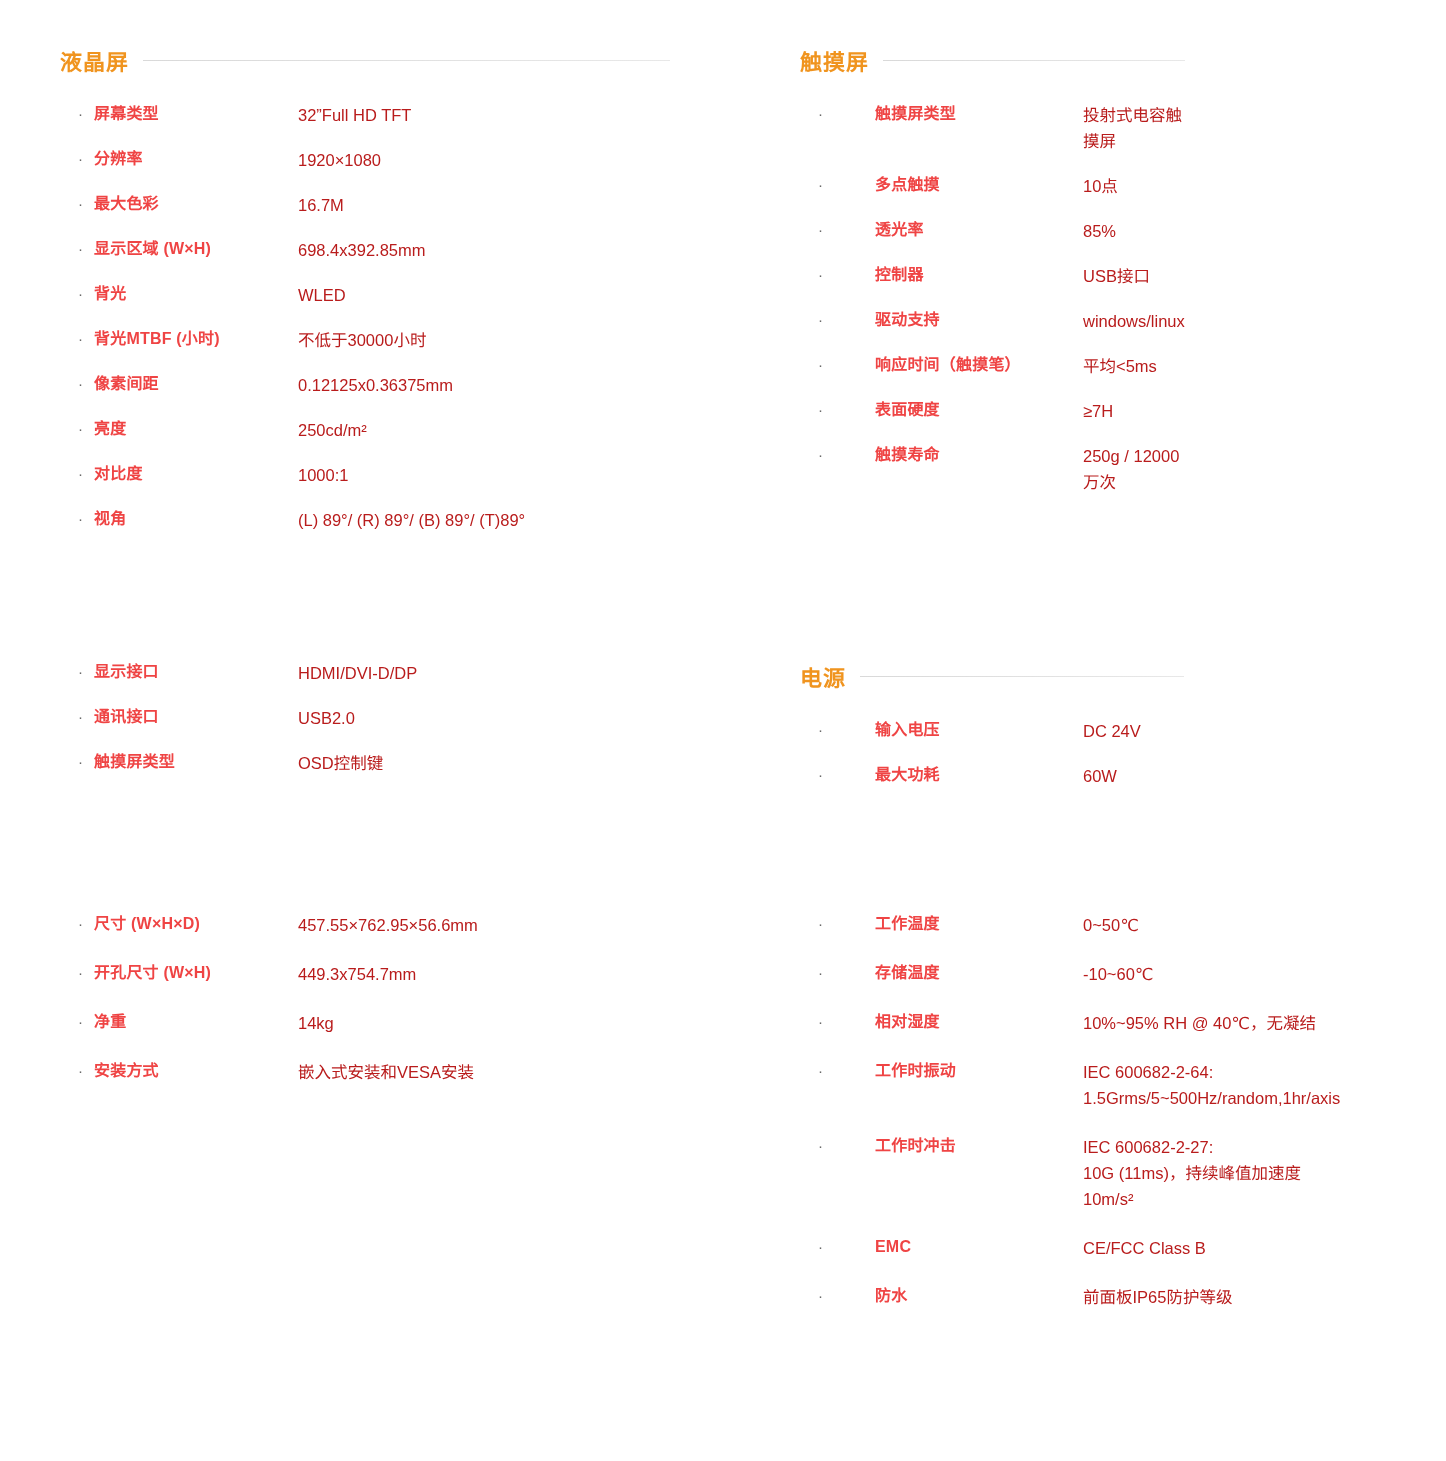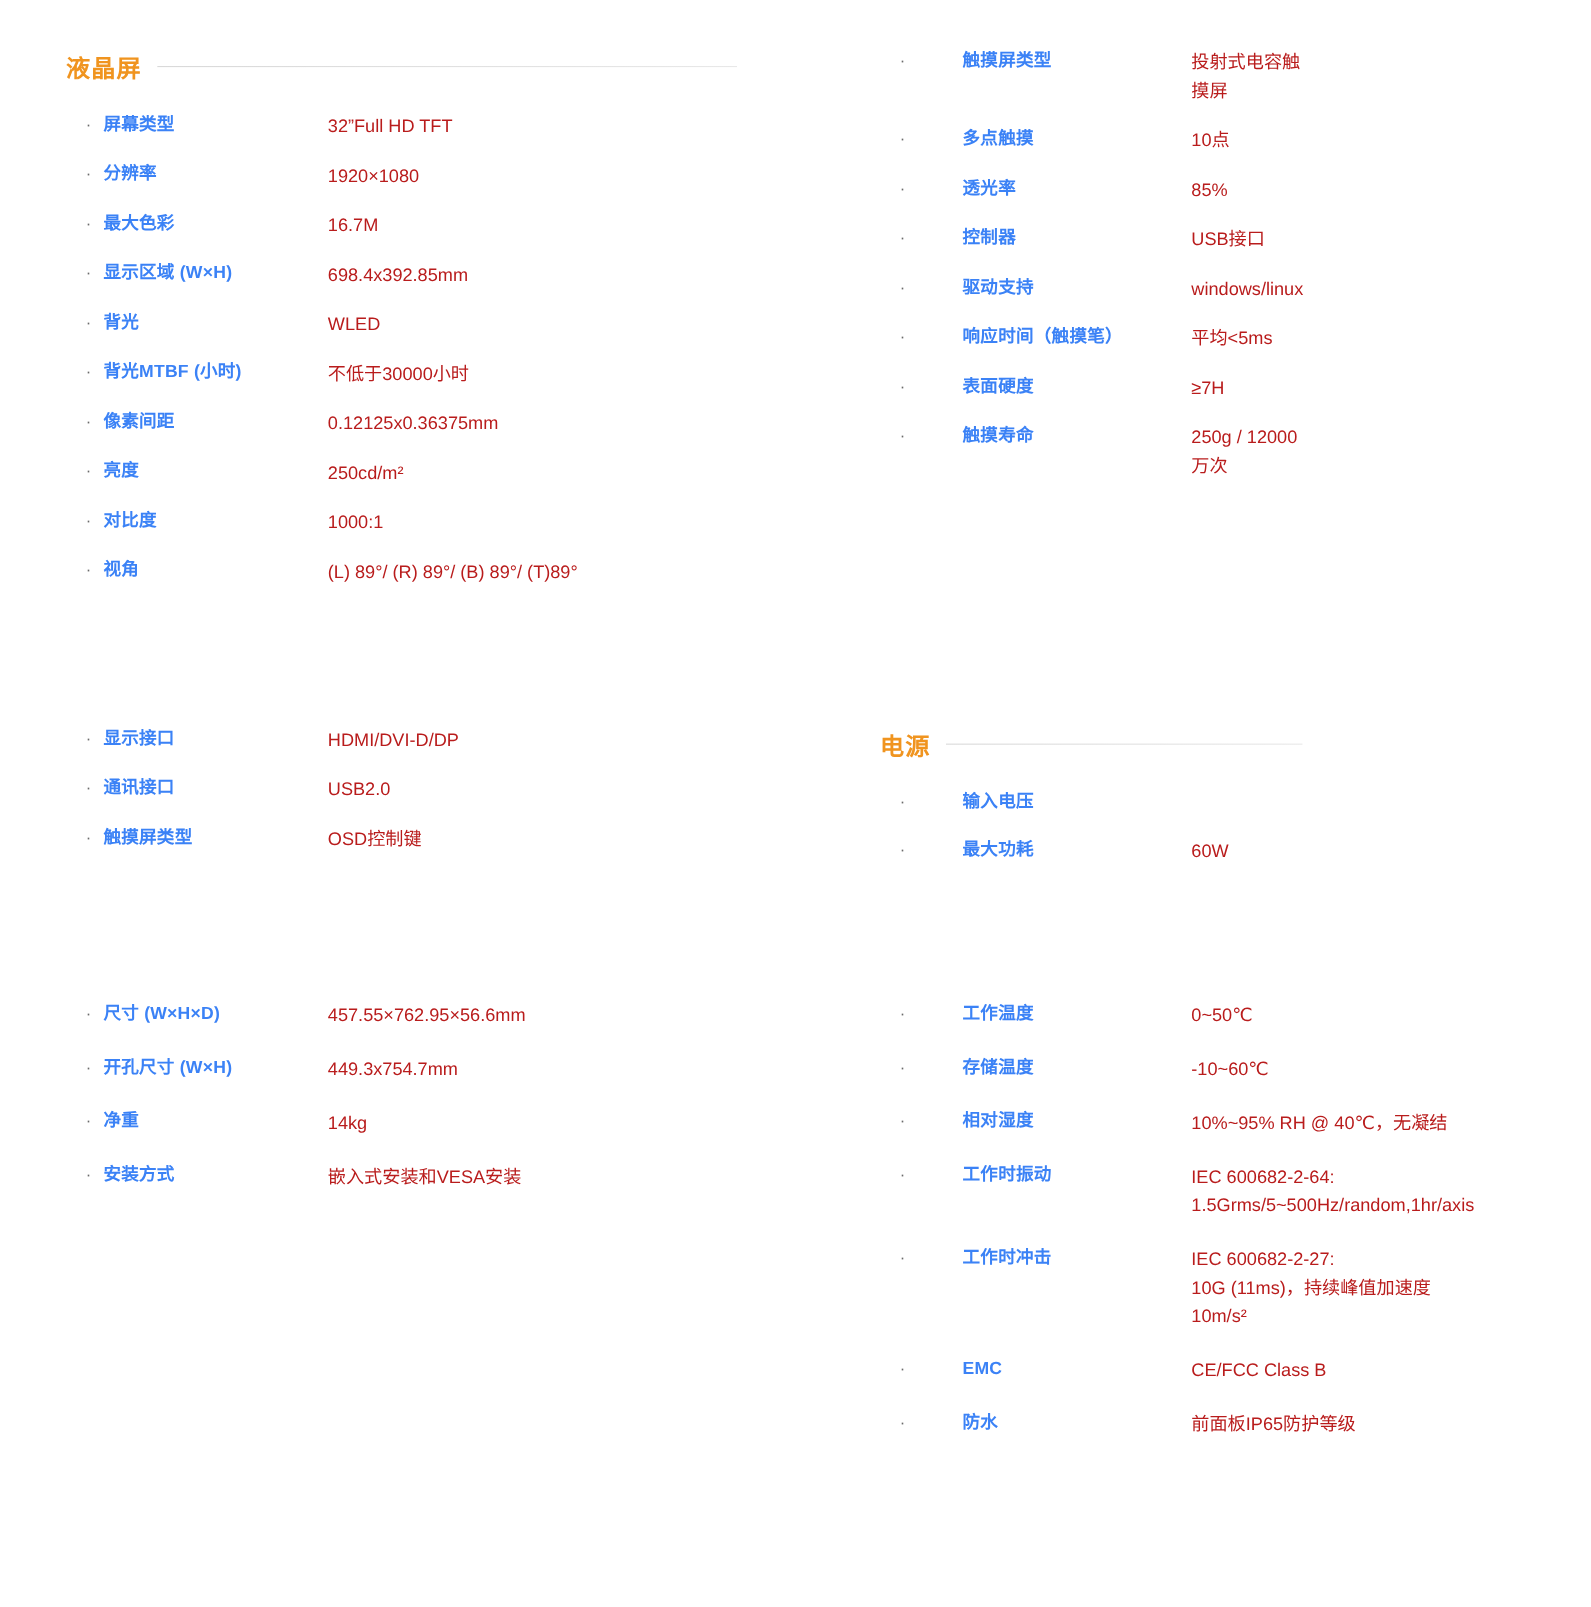--- a/index.html
+++ b/index.html
@@ -68,21 +68,21 @@
     color: #6a6a6a;
     font-size: 15px;
     line-height: 24px;
     text-align: left;
   }
   .spec-label {
     flex: 0 0 auto;
     width: 204px;
     font-size: 16px;
     font-weight: bold;
-    color: #3b82f6;
+    color: #ef4444;
     line-height: 24px;
     letter-spacing: 0.2px;
   }
   .spec-value {
     flex: 1 1 auto;
     font-size: 16.5px;
     color: #b91c1c;
     line-height: 26px;
     font-weight: 400;
     white-space: pre-line;
@@ -157,20 +157,24 @@
         </li>
         <li class="spec-row">
           <span class="bullet">·</span>
           <span class="spec-label">视角</span>
           <span class="spec-value">(L) 89°/ (R) 89°/ (B) 89°/ (T)89°</span>
         </li>
       </ul>
     </section>
 
     <section class="block right">
+      <div class="sec-head">
+        <span class="sec-title">触摸屏</span>
+        <span class="sec-rule"></span>
+      </div>
       <ul class="spec-list">
         <li class="spec-row">
           <span class="bullet">·</span>
           <span class="spec-label">触摸屏类型</span>
           <span class="spec-value">投射式电容触摸屏</span>
         </li>
         <li class="spec-row">
           <span class="bullet">·</span>
           <span class="spec-label">多点触摸</span>
           <span class="spec-value">10点</span>
@@ -235,20 +239,21 @@
 
     <section class="block right">
       <div class="sec-head">
         <span class="sec-title">电源</span>
         <span class="sec-rule"></span>
       </div>
       <ul class="spec-list">
         <li class="spec-row">
           <span class="bullet">·</span>
           <span class="spec-label">输入电压</span>
+          <span class="spec-value">DC 24V</span>
         </li>
         <li class="spec-row">
           <span class="bullet">·</span>
           <span class="spec-label">最大功耗</span>
           <span class="spec-value">60W</span>
         </li>
       </ul>
     </section>
   </div>
 

